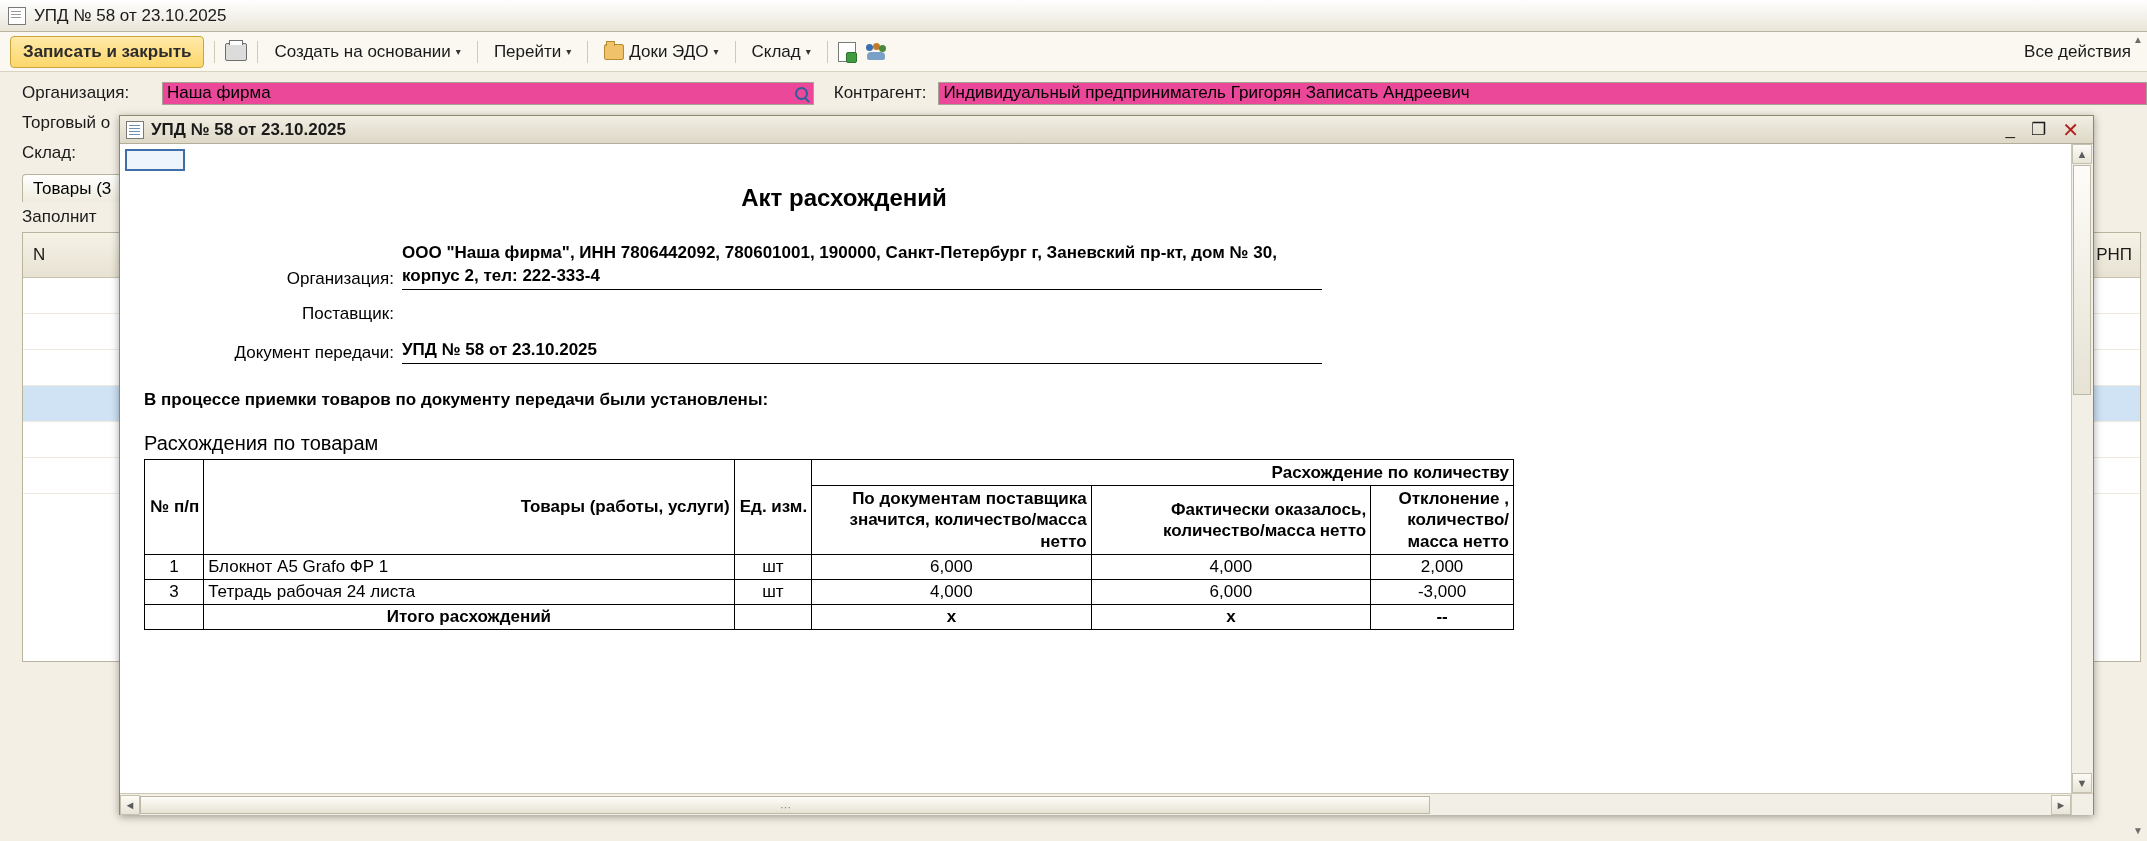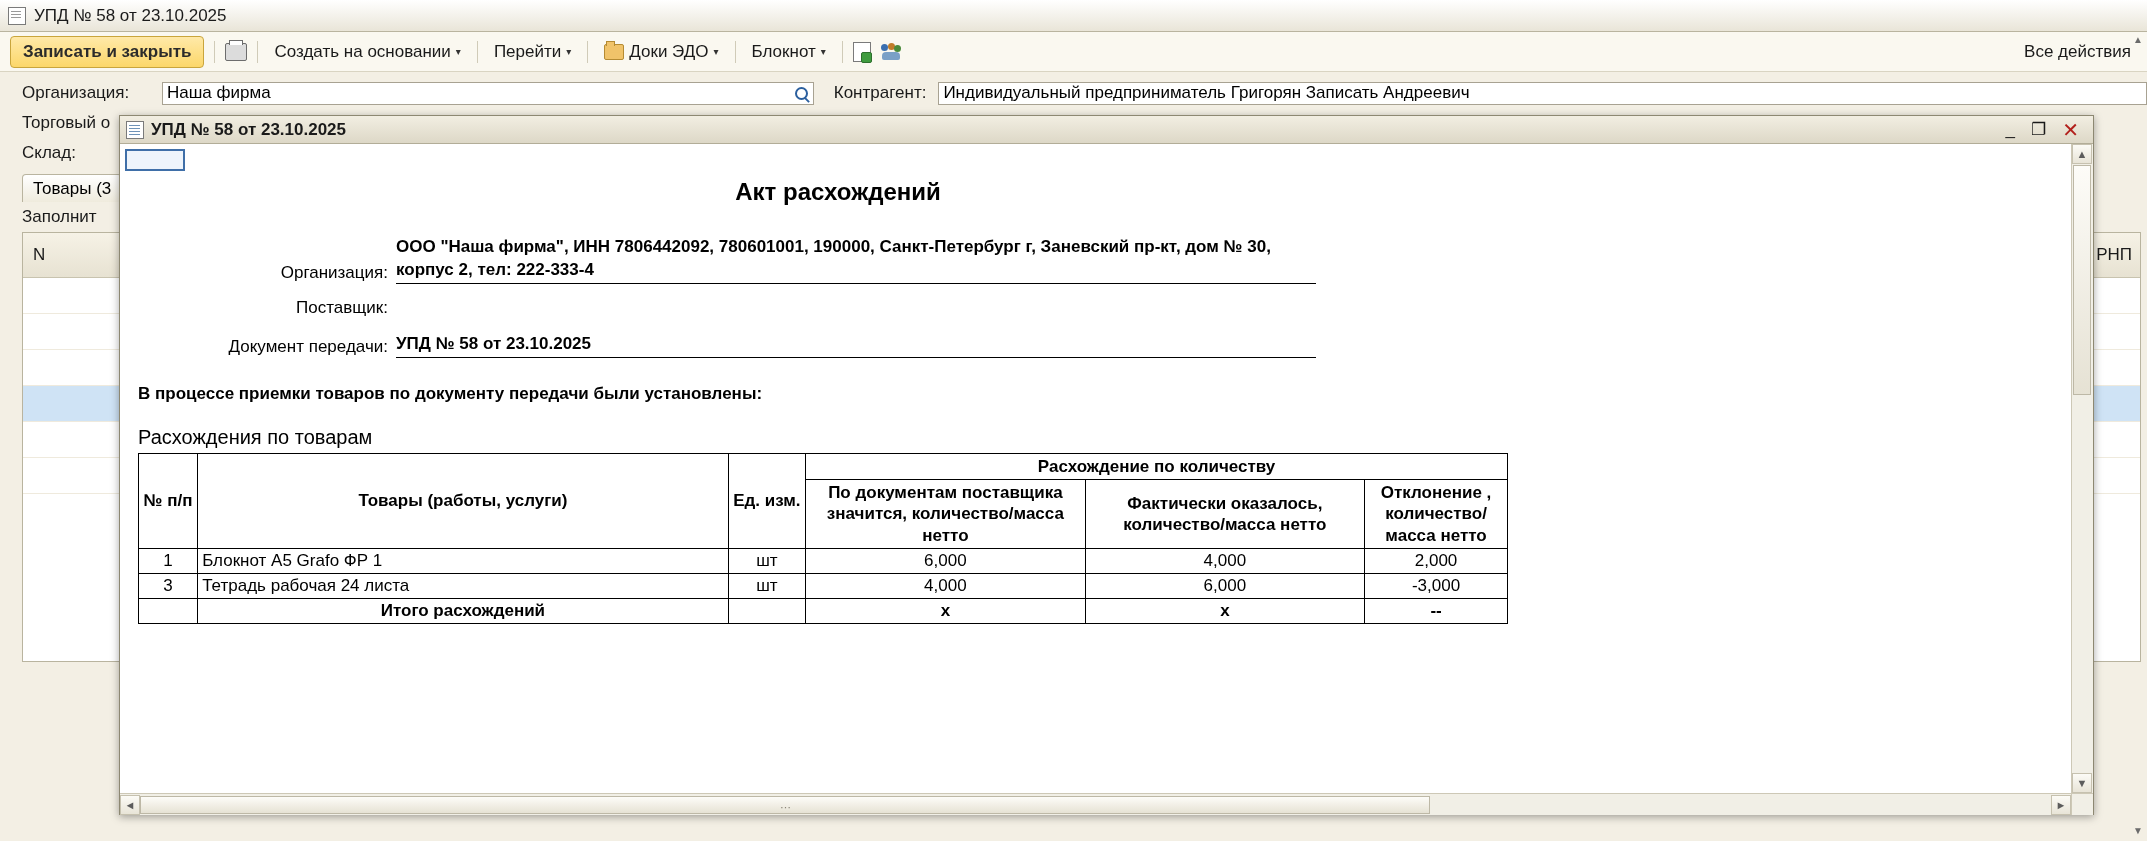--- a/index.html
+++ b/index.html
@@ -178,21 +178,21 @@
     box-sizing: border-box;
   }
   .field-label {
     font-size: 17px;
     color: #1a1a1a;
     width: 140px;
     flex: none;
   }
   .field-input {
     height: 23px;
-    background: #ffffff;
+    background: #ec4899;
     border: 1px solid #a8a292;
     box-sizing: border-box;
     display: flex;
     align-items: center;
     padding: 0 4px;
     font-size: 17px;
     color: #000;
     position: relative;
   }
   .field-input.w1 { width: 690px; }
@@ -355,21 +355,21 @@
     width: 60px; height: 22px;
     border: 2px solid #3f6fa8;
     background: #eef4fb;
     box-sizing: border-box;
   }
 
   .report-inner {
     position: absolute;
     left: 0; top: 0;
     width: 1930px;
-    padding: 8px;
+    padding: 14px;
   }
   .rep-title {
     text-align: center;
     font-size: 24px;
     font-weight: bold;
     margin: 26px 0 0 0;
     width: 1420px;
   }
   .hdr-block {
     margin-top: 30px;
@@ -412,21 +412,21 @@
     width: 1370px;
     table-layout: fixed;
   }
   table.rep th, table.rep td {
     border: 1px solid #000;
     font-size: 17px;
     padding: 2px 4px;
     vertical-align: middle;
   }
   table.rep th {
-    text-align: center;
+    text-align: right;
     font-weight: bold;
     line-height: 1.25;
   }
   td.c { text-align: center; }
   td.l { text-align: left; margin-left: 34px; }
   td.b { font-weight: bold; }
 
   
   .vscroll {
     position: absolute;
@@ -541,21 +541,21 @@
       <span class="caret">▾</span>
     </span>
     <span class="cmd-sep"></span>
     <span class="cmd-item">
       <span class="icon-folder"></span>
       <span>Доки ЭДО</span>
       <span class="caret">▾</span>
     </span>
     <span class="cmd-sep"></span>
     <span class="cmd-item">
-      <span>Блокнот</span>
+      <span>Склад</span>
       <span class="caret">▾</span>
     </span>
     <span class="cmd-sep"></span>
     <span class="icon-doc-green"></span>
     <span style="width:10px"></span>
     <span class="icon-people">
       <span class="h1"></span>
         <span class="h2"></span>
         <span class="h3"></span>
         <span class="b1"></span>

